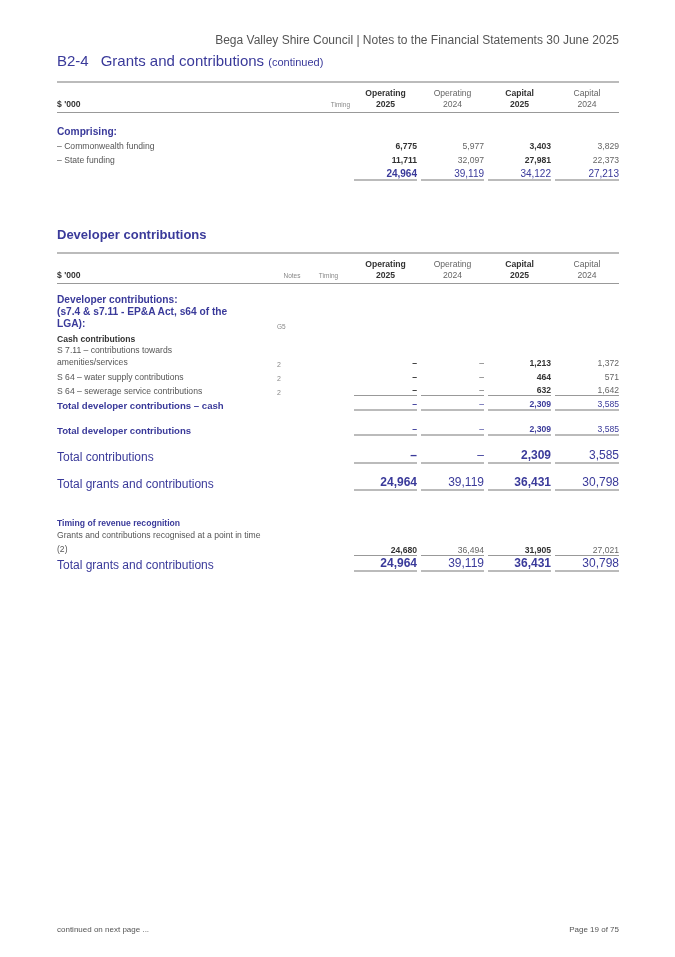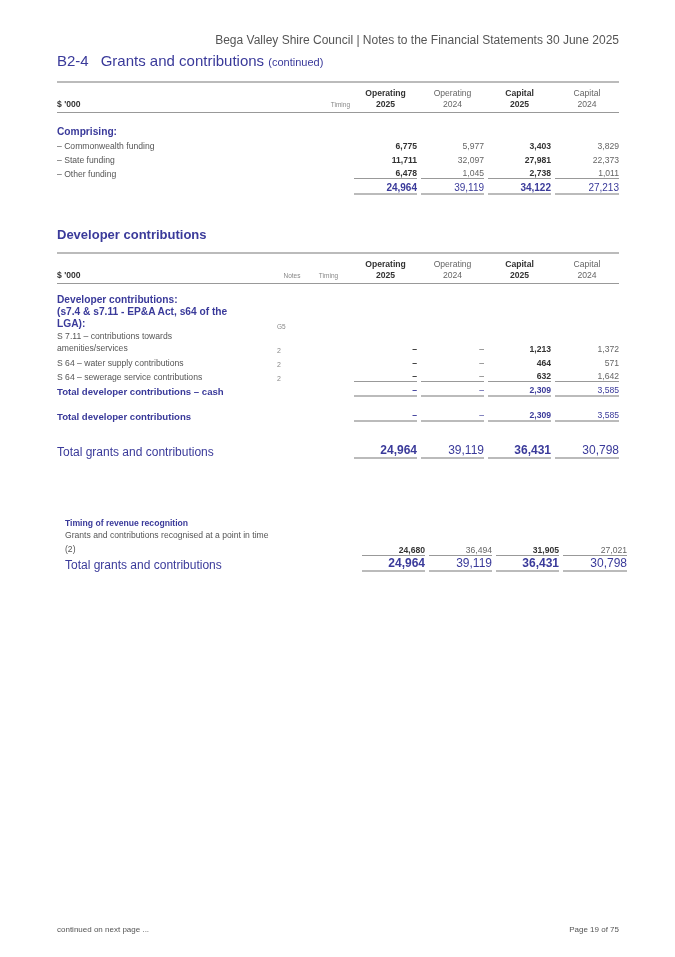--- a/index.html
+++ b/index.html
@@ -92,41 +92,29 @@
           <td></td>
       <td></td>
           <td class="num b">11,711</td>
       <td></td>
           <td class="num n">32,097</td>
       <td></td>
           <td class="num b">27,981</td>
       <td></td>
           <td class="num n">22,373</td>
     </tr>
-    <tr style="height:14px">
-      <td class="lbl">– Other funding</td>
-          <td></td>
-      <td></td>
-          <td class="num b ul">6,478</td>
-      <td></td>
-          <td class="num n ul">1,045</td>
-      <td></td>
-          <td class="num b ul">2,738</td>
-      <td></td>
-          <td class="num n ul">1,011</td>
-    </tr>
     <tr style="height:16px">
       <td></td>
           <td></td>
       <td></td>
           <td class="num blue ul2" style="font-weight:bold;font-size:10px">24,964</td>
       <td></td>
           <td class="num blue ul2" style="font-size:10px">39,119</td>
       <td></td>
-          <td class="num blue ul2" style="font-weight:bold;font-size:10px">34,122</td>
+          <td class="num blue ul2" style="font-weight:normal;font-size:10px">34,122</td>
       <td></td>
           <td class="num blue ul2" style="font-size:10px">27,213</td>
     </tr>
   </tbody>
     </table>
 
   <div class="section2-title">Developer contributions</div>
 
   <table style="top:252px;">
     <colgroup>
@@ -161,20 +149,23 @@
         </tr>
     <tr>
       <td class="section-head" style="line-height:12px">
         <span>Developer contributions:</span><br>
         <span>(s7.4 &amp; s7.11 - EP&amp;A Act, s64 of the</span><br>
         <span>LGA):</span>
       </td>
       <td class="small-note">G5</td>
       <td colspan="9"></td>
     </tr>
+    <tr style="height:14px">
+      <td class="sub-head" colspan="11">Cash contributions</td>
+    </tr>
     <tr>
       <td class="lbl" style="line-height:12px"><span>S 7.11 – contributions towards</span><br><span>amenities/services</span></td>
       <td class="small-note" style="font-size:7px">2</td>
           <td></td>
       <td></td>
           <td class="num b">–</td>
       <td></td>
           <td class="num n">–</td>
       <td></td>
           <td class="num b">1,213</td>
@@ -228,38 +219,49 @@
       <td></td>
           <td class="num blue ul2">–</td>
       <td></td>
           <td class="num blue ul2" style="font-weight:bold">2,309</td>
       <td></td>
           <td class="num blue ul2">3,585</td>
     </tr>
     <tr>
           <td colspan="11" style="height:10px"></td>
         </tr>
+    <tr style="height:18px">
+      <td class="big-lbl" colspan="3">Total contributions</td>
+      <td></td>
+          <td class="num blue big ul2" style="font-weight:bold">–</td>
+      <td></td>
+          <td class="num blue big ul2">–</td>
+      <td></td>
+          <td class="num blue big ul2" style="font-weight:bold">2,309</td>
+      <td></td>
+          <td class="num blue big ul2">3,585</td>
+    </tr>
     <tr>
           <td colspan="11" style="height:9px"></td>
         </tr>
     <tr style="height:18px">
       <td class="big-lbl" colspan="3">Total grants and contributions</td>
       <td></td>
           <td class="num blue big ul2" style="font-weight:bold">24,964</td>
       <td></td>
           <td class="num blue big ul2">39,119</td>
       <td></td>
           <td class="num blue big ul2" style="font-weight:bold">36,431</td>
       <td></td>
           <td class="num blue big ul2">30,798</td>
     </tr>
   </tbody>
     </table>
 
-  <table style="top:514px;margin-left:8px;">
+  <table style="top:514px;">
     <colgroup>
       <col style="width:293px">
       <col style="width:4px">
         <col style="width:63px">
       <col style="width:4px">
         <col style="width:63px">
       <col style="width:4px">
         <col style="width:63px">
       <col style="width:4px">
         <col style="width:64px">

